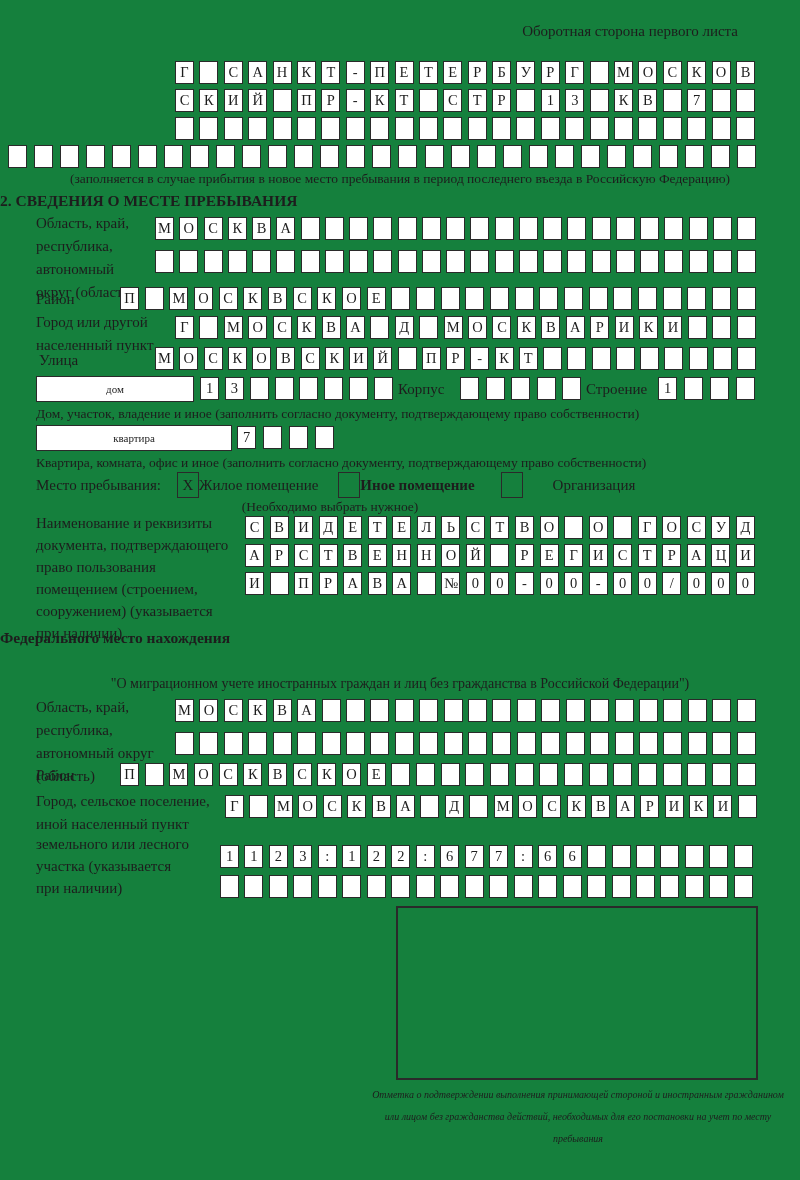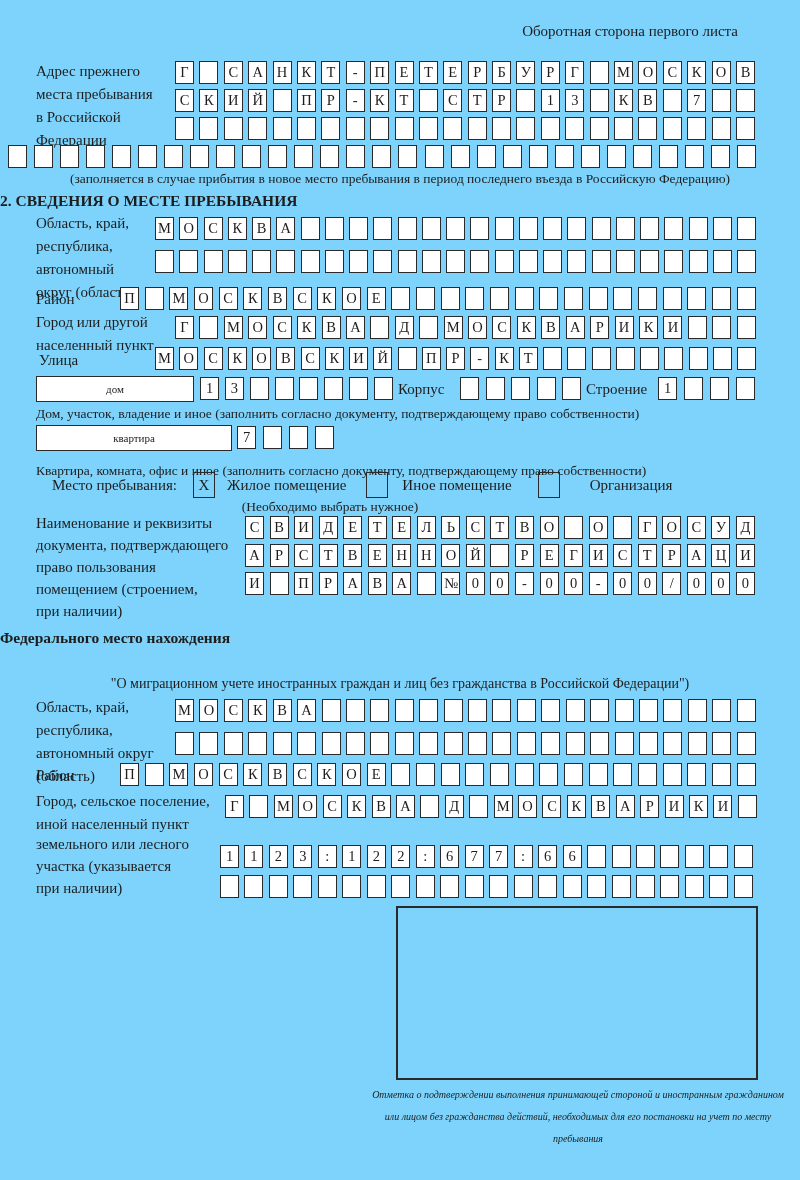--- a/index.html
+++ b/index.html
@@ -1,16 +1,16 @@
 <!DOCTYPE html>
 <html><head>
 <meta charset="utf-8">
 <style>
   html,body{margin:0;padding:0;background:#ffffff;}
-  #page{position:relative;width:800px;height:1180px;background:#7dd3fc;
+  #page{position:relative;width:800px;height:1180px;background:#15803d;
         font-family:"Liberation Serif","DejaVu Serif",serif;color:#1d1d1d;overflow:hidden;}
   .abs{position:absolute;}
   .lbl{font-size:15px;line-height:23px;}
   .cap{font-size:13.5px;}
   .hdr{font-size:15.5px;font-weight:bold;text-align:left;width:100%;}
   .cellrow{position:absolute;display:flex;justify-content:space-between;}
   .cell{width:19px;height:23px;box-sizing:border-box;border:1.6px solid #2a2a2a;
         display:flex;align-items:center;justify-content:center;
         font-size:14.5px;flex:0 0 auto;background:#fff;}
   .bigfield{box-sizing:border-box;border:1.6px solid #2a2a2a;display:flex;
@@ -20,26 +20,20 @@
   .mestorow{position:absolute;display:flex;align-items:center;font-size:15px;}
   .center{text-align:center;}
 </style>
 </head>
 <body>
 
 <div id="page">
 
   <div class="abs lbl" style="top:20px;right:62px;">Оборотная сторона первого листа</div>
 
-  <div class="abs lbl" style="left:36px;top:60px;width:135px;">
-    <div>Адрес прежнего</div>
-    <div>места пребывания</div>
-    <div>в Российской</div>
-    <div>Федерации</div>
-  </div>
   <div class="cellrow" style="left:175px;top:61px;width:580px;">
       <span class="cell">Г</span>
       <span class="cell"></span>
       <span class="cell">С</span>
       <span class="cell">А</span>
       <span class="cell">Н</span>
       <span class="cell">К</span>
       <span class="cell">Т</span>
       <span class="cell">-</span>
       <span class="cell">П</span>
@@ -325,38 +319,39 @@
     </div>
   <div class="abs cap" style="left:36px;top:406px;width:740px;">Дом, участок, владение и иное (заполнить согласно документу, подтверждающему право собственности)</div>
 
   <div class="abs bigfield" style="left:36px;top:425px;width:196px;height:26px;">квартира</div>
   <div class="cellrow" style="left:237px;top:426px;width:97px;">
       <span class="cell">7</span>
       <span class="cell"></span>
       <span class="cell"></span>
       <span class="cell"></span>
     </div>
-  <div class="abs cap" style="left:36px;top:455px;width:740px;margin-top:8px;">Квартира, комната, офис и иное (заполнить согласно документу, подтверждающему право собственности)</div>
-
-  <div class="mestorow" style="left:52px;top:472px;">
+  <div class="abs cap" style="left:36px;top:455px;width:740px;">Квартира, комната, офис и иное (заполнить согласно документу, подтверждающему право собственности)</div>
+
+  <div class="mestorow" style="left:36px;top:472px;">
     <span>Место пребывания:</span>
     <span class="chk" style="margin-left:16px;">X</span>
-    <span style="margin-left:12px;">Жилое помещение</span>
+    <span style="">Жилое помещение</span>
     <span class="chk" style="margin-left:20px;"></span>
-    <span style="margin-left:14px;">Иное помещение</span>
+    <span style="font-weight:bold;">Иное помещение</span>
     <span class="chk" style="margin-left:26px;"></span>
     <span style="margin-left:30px;">Организация</span>
   </div>
   <div class="abs cap center" style="left:130px;top:499px;width:400px;">(Необходимо выбрать нужное)</div>
 
   <div class="abs lbl" style="left:36px;top:512px;width:215px;line-height:22px;">
     <div>Наименование и реквизиты</div>
     <div>документа, подтверждающего</div>
     <div>право пользования</div>
     <div>помещением (строением,</div>
+    <div>сооружением) (указывается</div>
     <div>при наличии)</div>
   </div>
   <div class="cellrow" style="left:245px;top:516px;width:510px;">
       <span class="cell">С</span>
       <span class="cell">В</span>
       <span class="cell">И</span>
       <span class="cell">Д</span>
       <span class="cell">Е</span>
       <span class="cell">Т</span>
       <span class="cell">Е</span>

